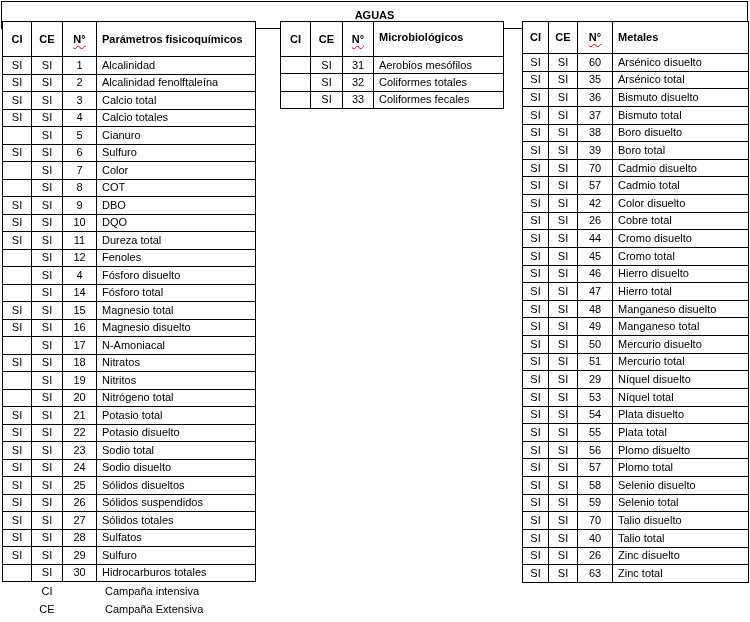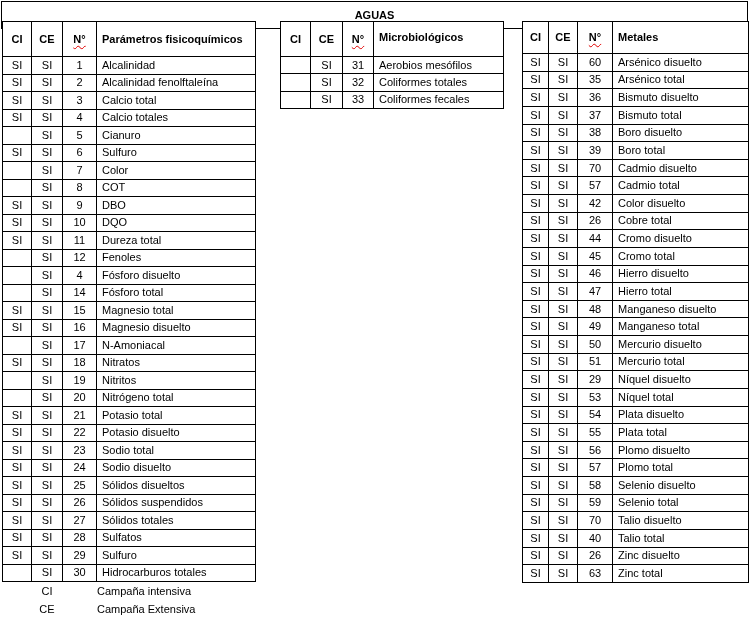--- a/index.html
+++ b/index.html
@@ -57,21 +57,21 @@
     text-underline-offset:2px;
     text-decoration-skip-ink:none;
   }
   .legend-row{
     position:absolute;left:0;width:300px;height:18px;font-size:11px;
   }
   .legend-row .abbr{
     position:absolute;left:30px;width:34px;text-align:center;display:inline-block;
   }
   .legend-row .meaning{
-    position:absolute;left:97px;display:inline-block;
+    position:absolute;left:105px;display:inline-block;
   }
   #legend-1{top:585px;}
   #legend-2{top:603px;}
 </style>
 </head>
 <body>
 
 <div class="page">
 
   <div class="title-box">

